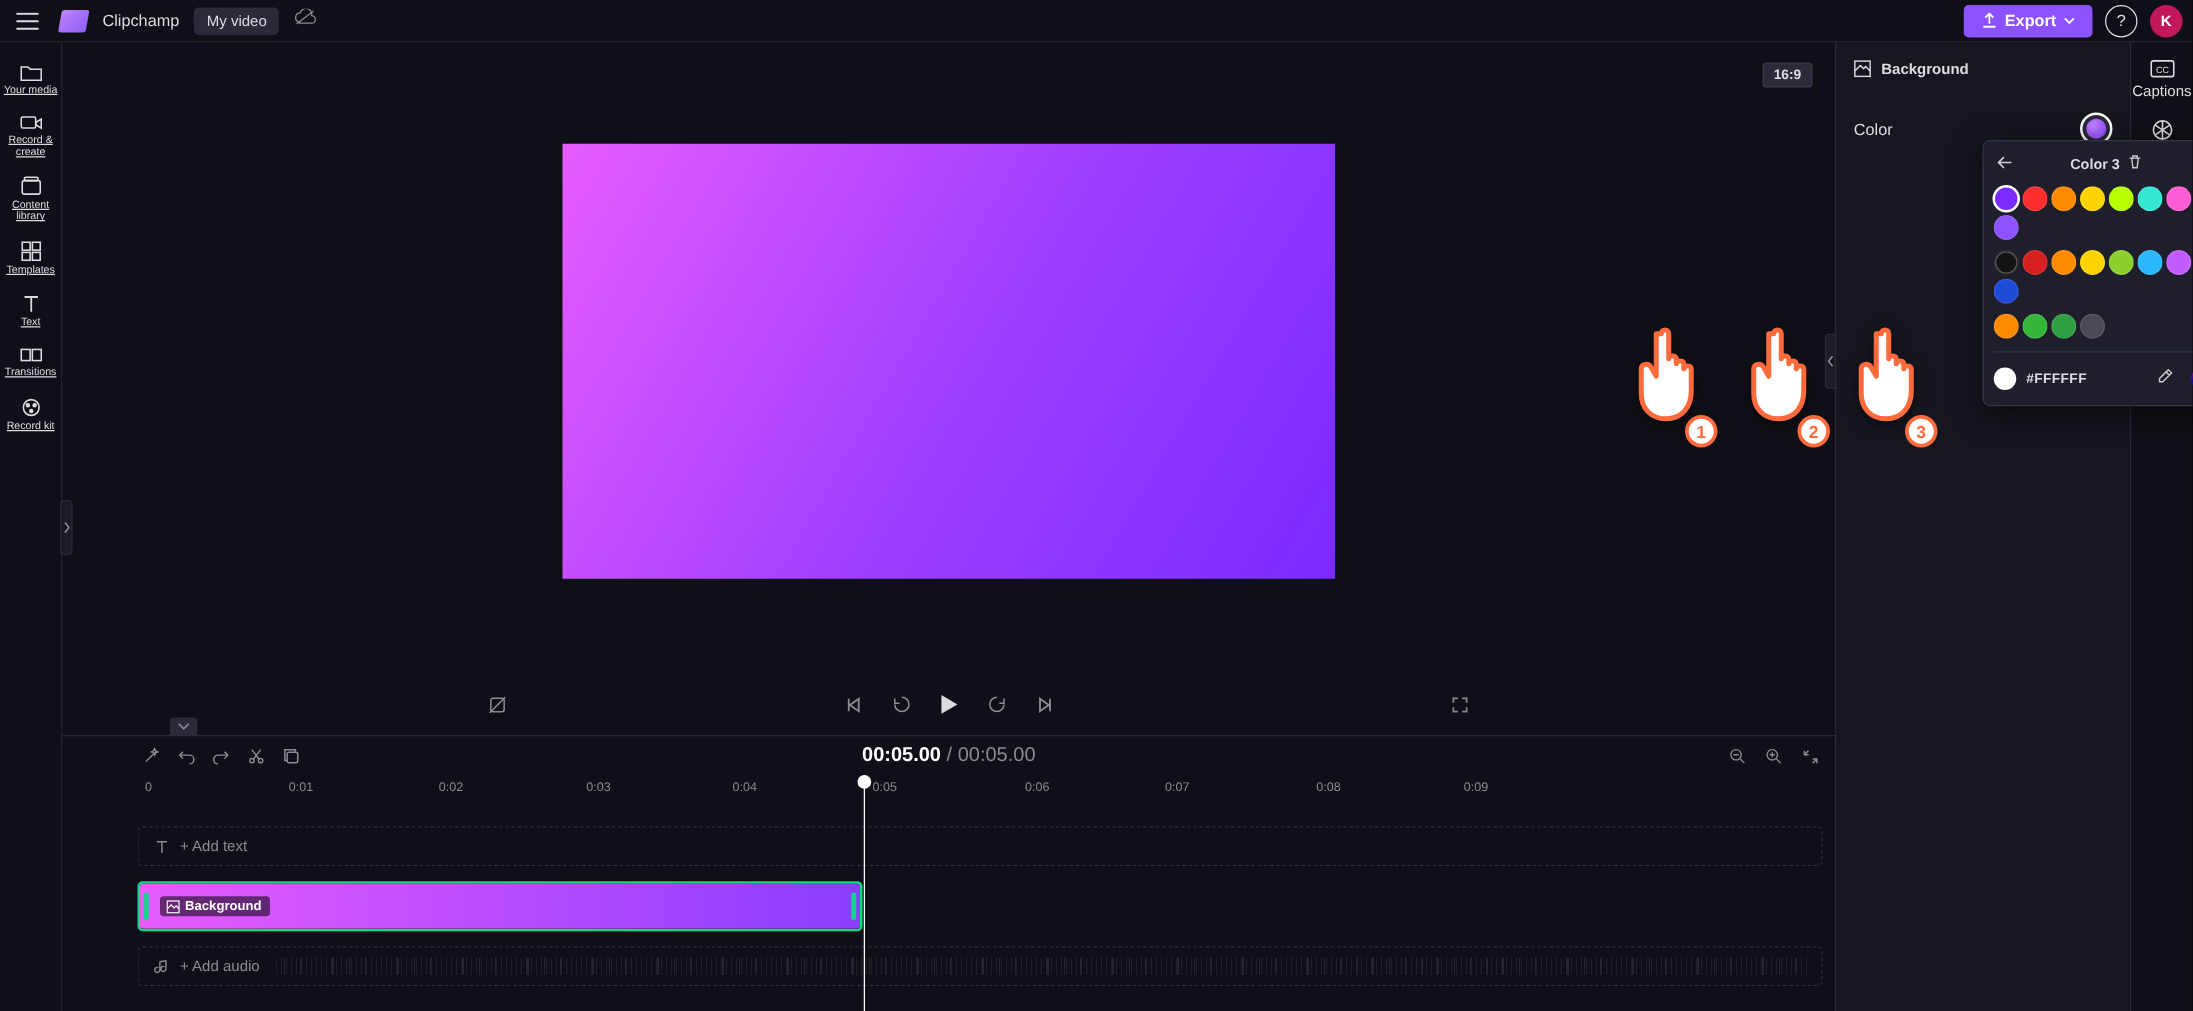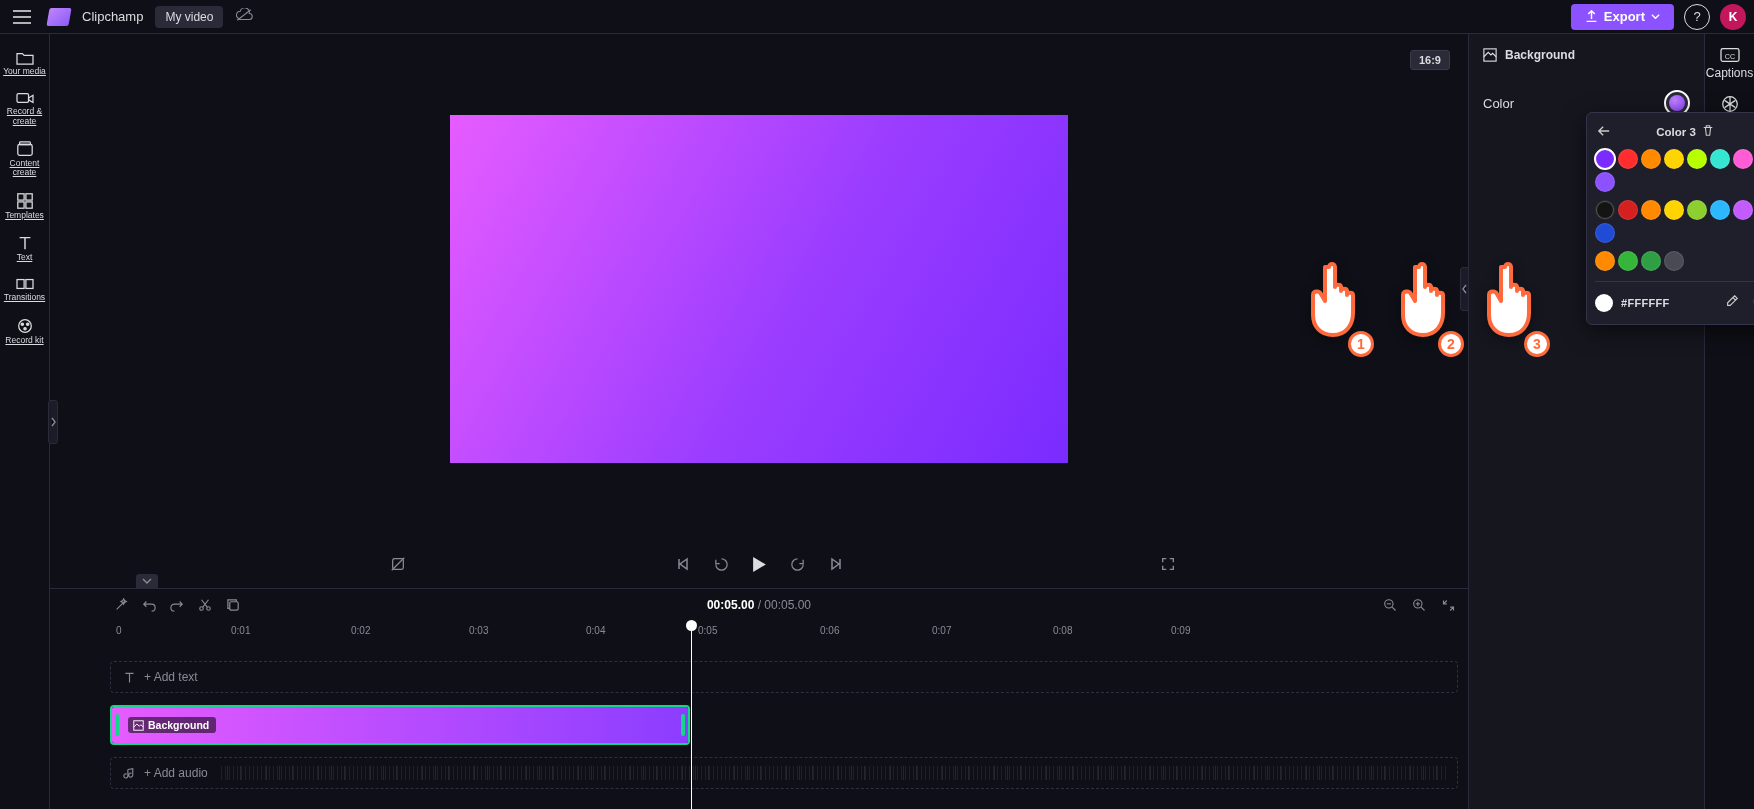--- a/index.html
+++ b/index.html
@@ -56,21 +56,21 @@
 .playbar svg { stroke:var(--text-dim); cursor:pointer; fill:none;}
 .playbar .play svg { fill:var(--text); stroke:none; }
 .playbar .edge-left { position:absolute; left:340px;}
 .playbar .edge-right { position:absolute; right:292px;}
 .dd-chip { position:absolute; left:86px; bottom:0px; width:22px; height:14px; background:#2a2a38; border-radius:3px 3px 0 0; display:flex; align-items:center; justify-content:center; cursor:pointer;}
 
 
 .timeline { background: var(--bg-main); border-top:1px solid var(--border); }
 .tl-tools { height:32px; display:flex; align-items:center; padding: 0 12px 0 64px; gap:14px; position:relative;}
 .tl-tools svg { stroke: var(--text-dim); cursor:pointer; fill:none; }
-.tl-tools .time-display { position:absolute; left:50%; transform:translateX(-50%); font-size:12px;}
+.tl-tools .time-display { position:absolute; left:50%; transform:translateX(-50%); font-size:16px;}
 .tl-tools .time-display .cur { color:#fff; font-weight:600;}
 .tl-tools .time-display .sep, .tl-tools .time-display .total { color:var(--text-dim);}
 .tl-tools .right-tools { margin-left:auto; display:flex; gap:14px; align-items:center;}
 
 .tl-ruler { height:24px; position:relative; margin-left:60px;}
 .tl-ruler .tick { position:absolute; top:4px; font-size:10px; color:var(--text-dim);}
 .playhead { position:absolute; top:0; bottom:-280px; width:1px; background:#fff; z-index:30;}
 .playhead::before { content:''; position:absolute; top:-1px; left:-5px; width:11px; height:11px; border-radius:50%; background:#fff;}
 
 .tl-tracks { position:relative; padding: 16px 10px 8px 60px; }
@@ -165,21 +165,21 @@
           <rect x="2" y="4" width="13" height="10" rx="1.5"></rect>
           <path d="M15 9l5-3v8l-5-3z"></path>
         </svg>
       <span>Record &amp; create</span>
     </div>
     <div class="leftbar-item">
       <svg width="20" height="18" viewBox="0 0 22 20" stroke-width="1.4">
           <rect x="3" y="5" width="16" height="12" rx="2"></rect>
           <rect x="5" y="2" width="12" height="3" rx="1"></rect>
         </svg>
-      <span>Content create</span>
+      <span>Content library</span>
     </div>
     <div class="leftbar-item">
       <svg width="18" height="18" viewBox="0 0 20 20" stroke-width="1.4">
           <rect x="2" y="2" width="7" height="7"></rect>
           <rect x="11" y="2" width="7" height="7"></rect>
           <rect x="2" y="11" width="7" height="7"></rect>
           <rect x="11" y="11" width="7" height="7"></rect>
         </svg>
       <span>Templates</span>
     </div>

